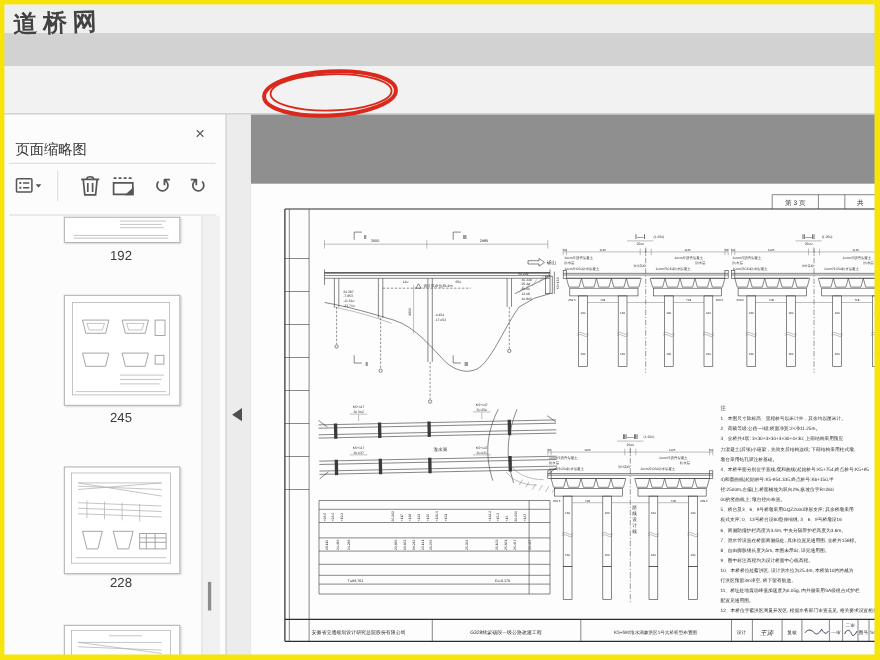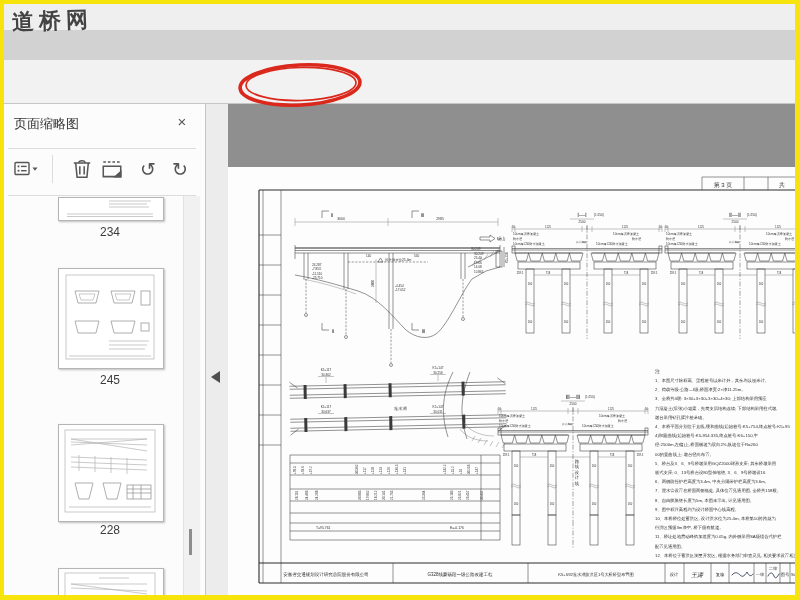--- a/index.html
+++ b/index.html
@@ -29,21 +29,21 @@
   .tsep{position:absolute;top:66px;width:1px;height:34px;background:#d2d2d2;}
   #pageinput{left:258px;top:72px;width:42px;height:23px;background:#fff;border:1px solid #9a9a9a;
     font-size:13px;color:#222;text-align:center;line-height:23px;}
   #pagetotal{left:306px;top:76px;font-size:13px;color:#333;}
   #zoomlvl{left:549px;top:76px;font-size:13px;color:#333;}
   #zoomcaret{left:612px;top:78px;font-size:9px;color:#555;}
   #zoomline{left:545px;top:97px;width:76px;height:1px;background:#8f8f8f;}
   #redcircle{left:232px;top:58px;z-index:30;pointer-events:none;}
   
   #panel{left:0;top:103px;width:205px;height:497px;background:#fcfcfc;border-right:1px solid #c4c4c4;z-index:3;}
-  #paneltitle{left:14px;top:12px;font-size:13px;color:#333;}
+  #paneltitle{left:14px;top:24px;font-size:13px;color:#333;}
   #panelclose{left:172px;top:10px;width:20px;height:20px;text-align:center;font-size:15px;color:#555;}
   .phr{position:absolute;left:8px;width:188px;height:1px;background:#dcdcdc;}
   .picon{position:absolute;top:52px;width:28px;height:28px;display:flex;align-items:center;justify-content:center;color:#555;}
   .rot{font-size:19px;color:#555;line-height:1;}
   .thumb{position:absolute;left:58px;width:104px;background:#fff;border:1px solid #b5b5b5;
     box-shadow:1px 1px 2px rgba(0,0,0,.25);overflow:hidden;}
   .tlabel{position:absolute;left:58px;width:104px;text-align:center;font-size:12px;color:#3c3c3c;}
   #pscroll{left:183px;top:93px;width:16px;height:404px;background:#f1f1f1;border-left:1px solid #e2e2e2;}
   #pthumbbar{left:5px;top:333px;width:3px;height:26px;background:#8d8d8d;position:absolute;}
   
@@ -258,21 +258,21 @@
       <svg width="102" height="22" viewBox="0 0 102 22">
           <g class="sk2">
             <line x1="50" y1="3" x2="92" y2="3"></line>
             <line x1="50" y1="6" x2="88" y2="6"></line>
             <line x1="50" y1="9" x2="90" y2="9"></line>
             <line x1="8" y1="16" x2="94" y2="16"></line>
             <line x1="8" y1="18.5" x2="94" y2="18.5"></line>
           </g>
         </svg>
     </div>
-    <div class="tlabel" style="top:122px">234</div>
+    <div class="tlabel" style="top:122px">192</div>
 
     <div class="thumb" style="top:165px;height:99px">
       <svg width="102" height="97" viewBox="0 0 102 97">
         <rect x="7" y="6" width="88" height="84" class="sk2"></rect>
         <g class="sk">
           <path d="M16 22h24l-3 12h-18z"></path>
             <path d="M20 25h16l-2 6h-12z" class="sk2"></path>
           <path d="M52 22h24l-3 12h-18z"></path>
             <path d="M56 25h16l-2 6h-12z" class="sk2"></path>
           <path d="M16 52h24l-3 12h-18z"></path>

